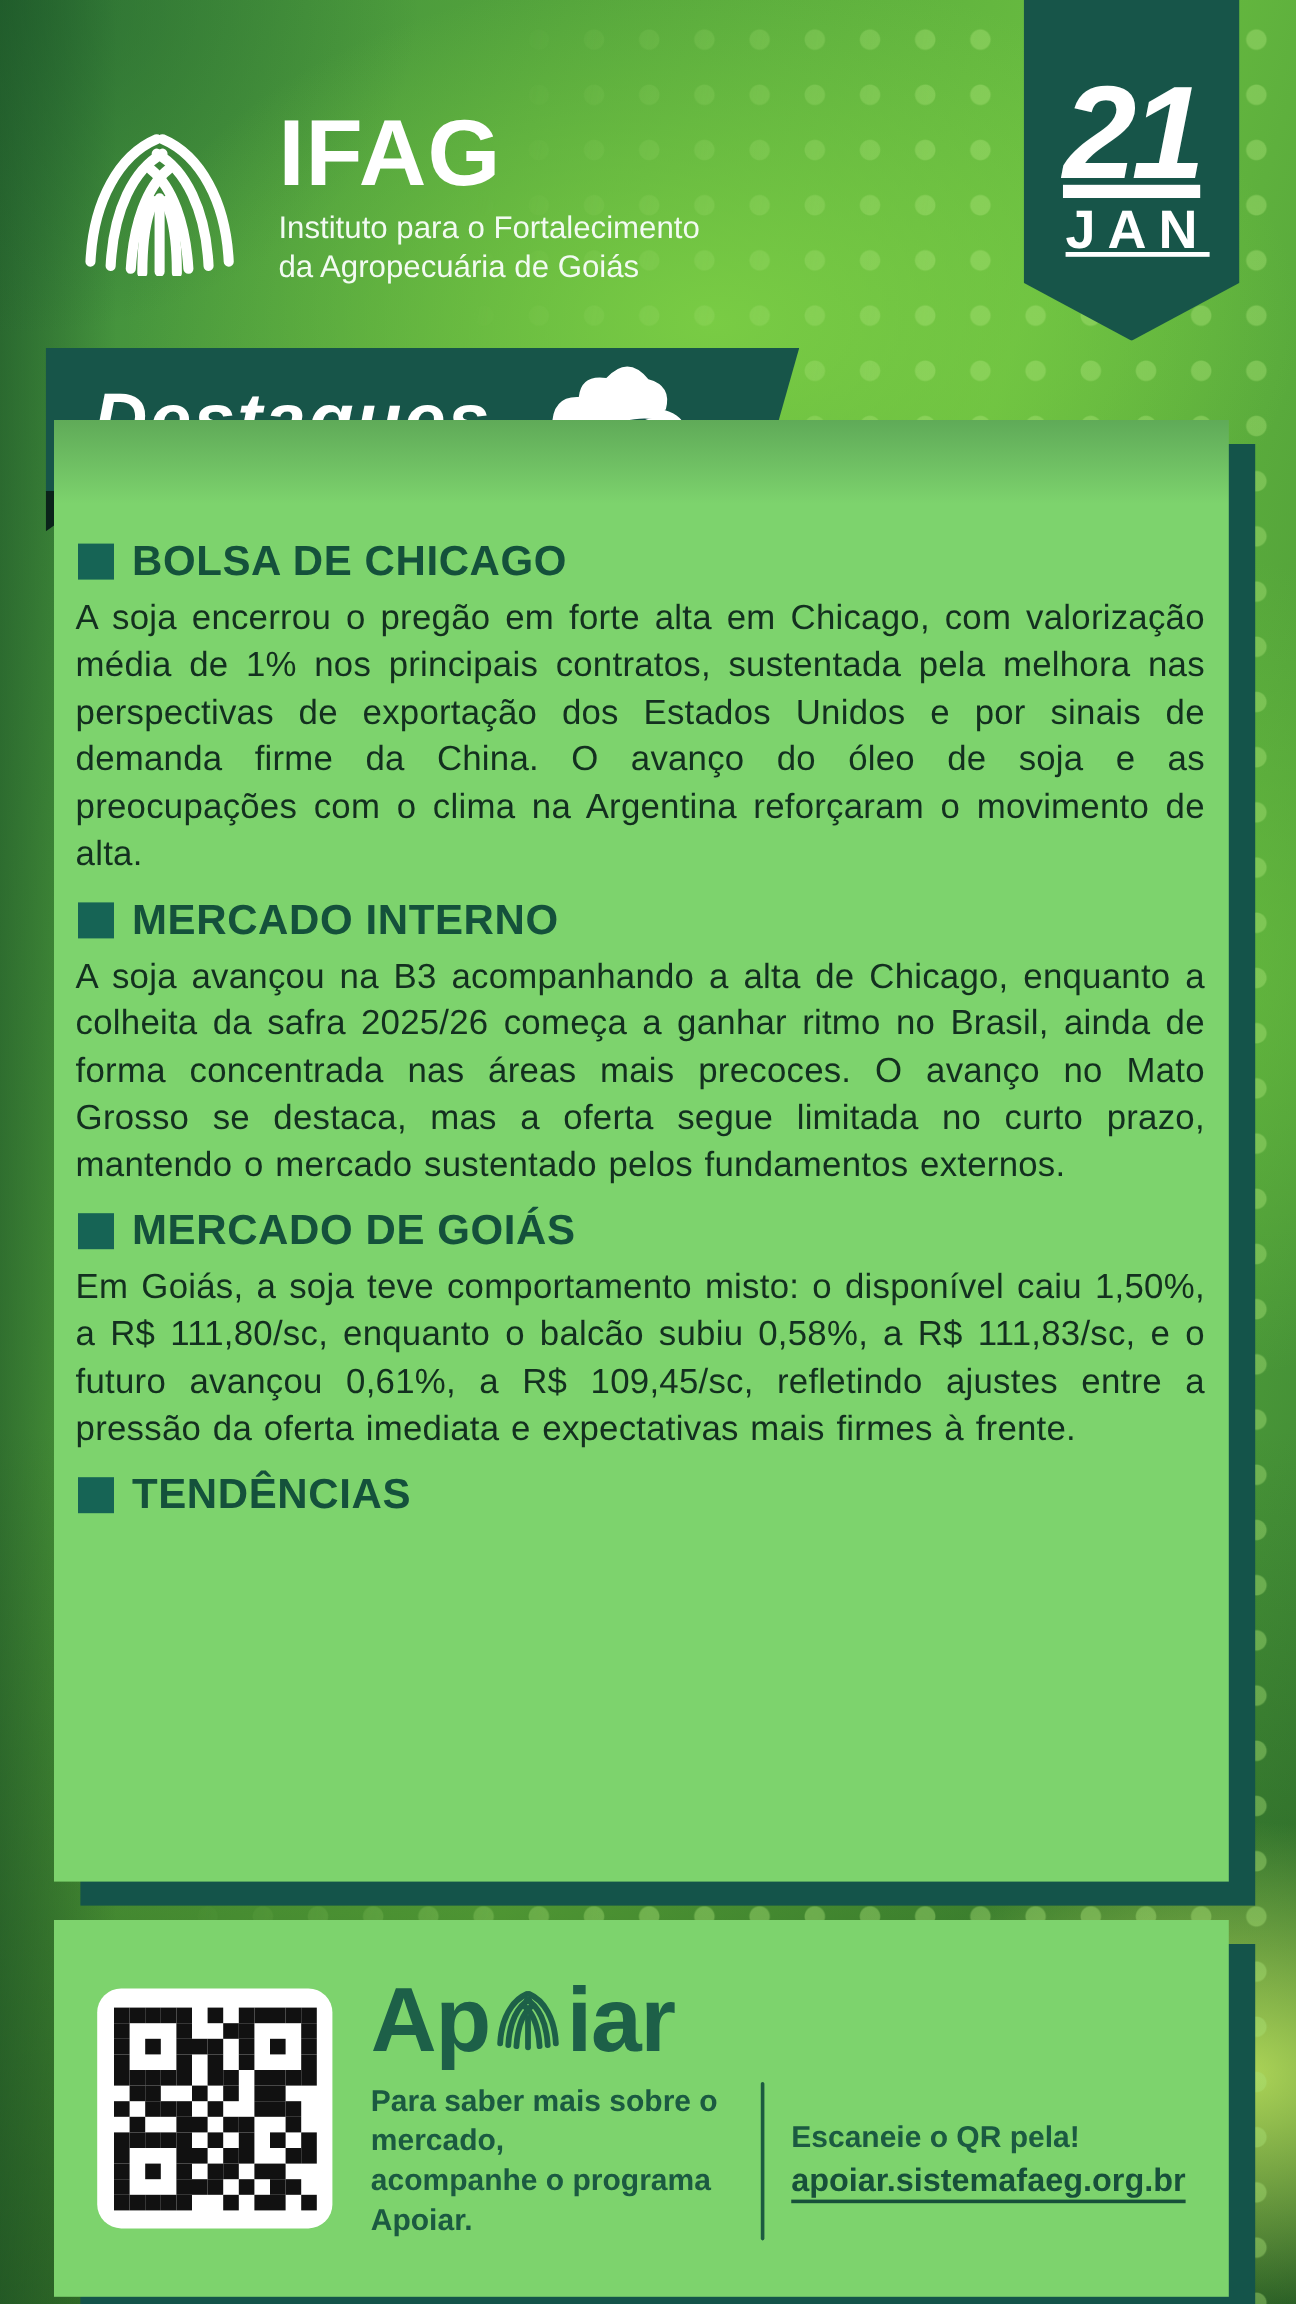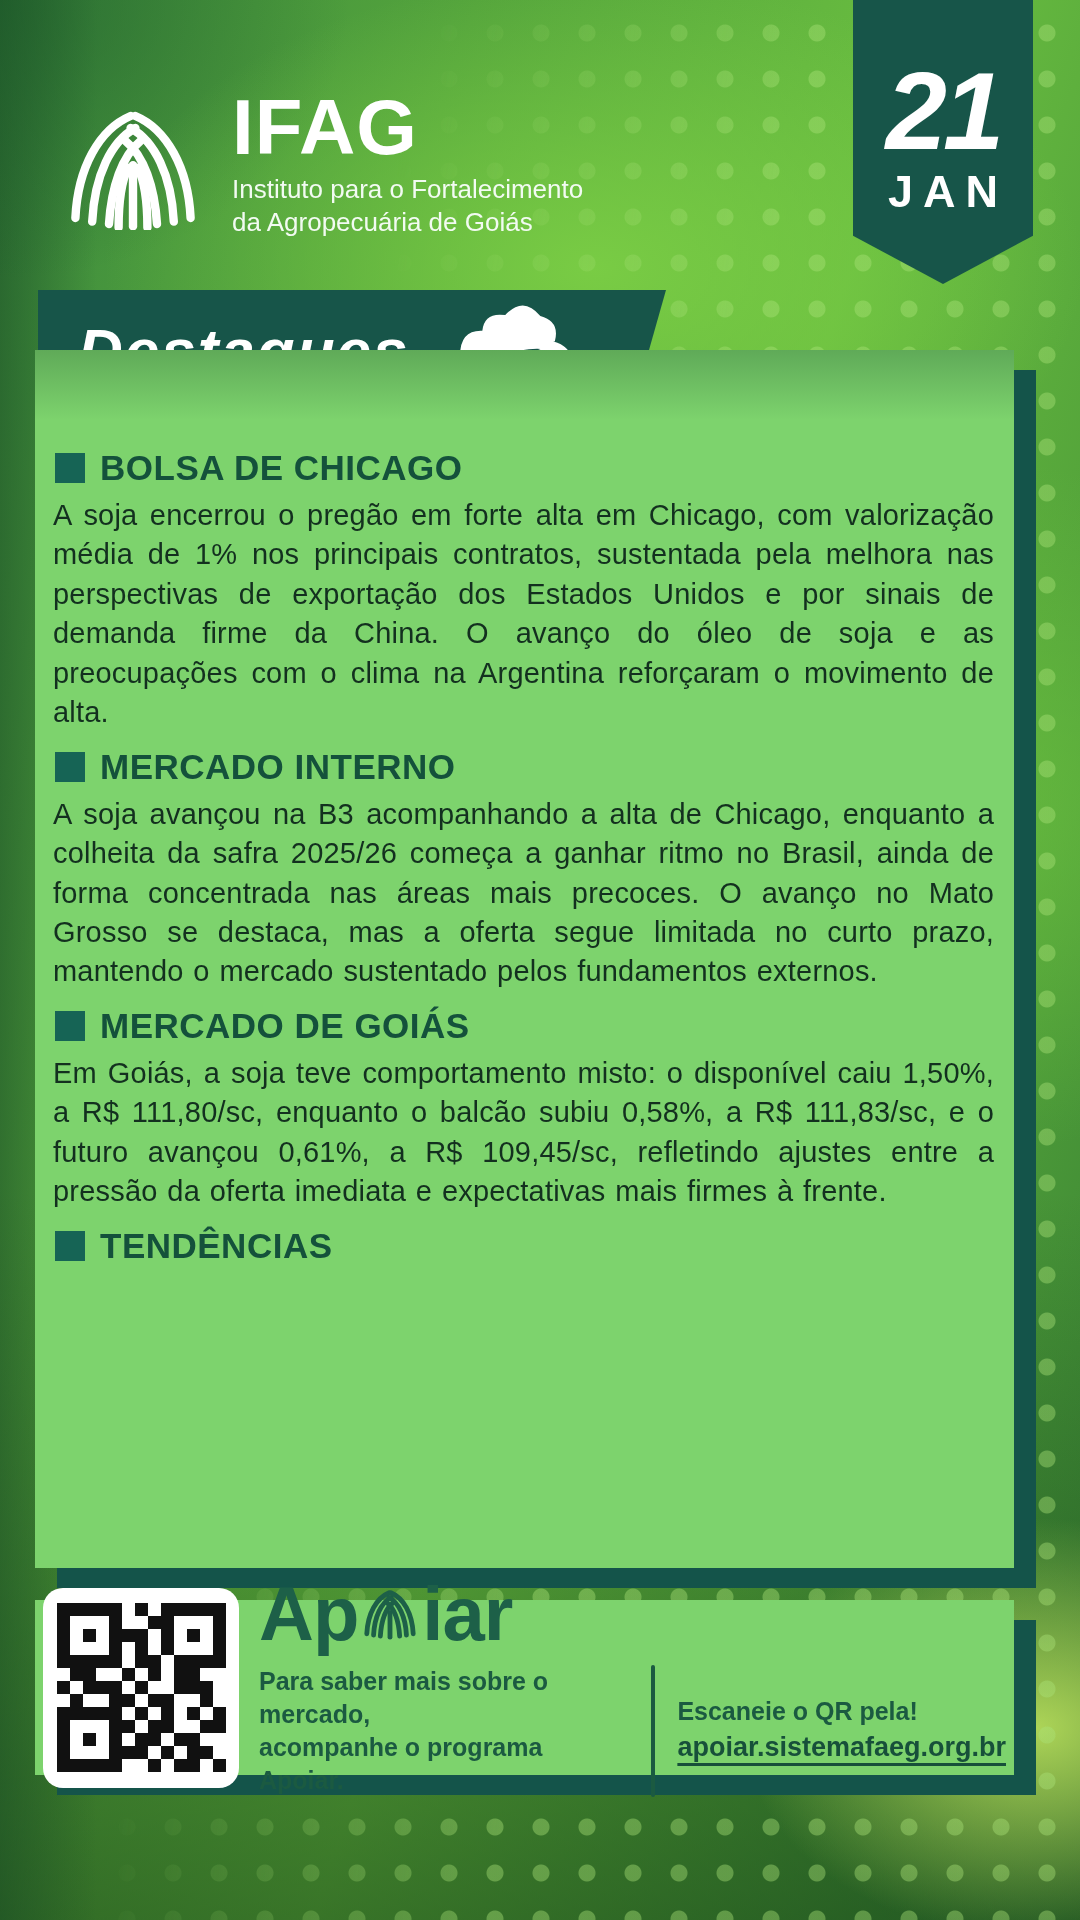--- a/index.html
+++ b/index.html
@@ -19,44 +19,44 @@
     background-size:46px 46px;background-position:12px 10px;
     -webkit-mask-image:linear-gradient(100deg, transparent 30%, #000 58%);
     mask-image:linear-gradient(100deg, transparent 30%, #000 58%);
   }
   
   .brand{position:absolute;left:58px;top:90px;display:flex;gap:24px;align-items:center;color:#fff;}
   .brand svg{display:block;}
   .brand-name{font-size:78px;font-weight:bold;letter-spacing:1px;line-height:.95;}
   .brand-sub{font-size:26px;line-height:1.25;margin-top:9px;color:#f2fbf2;}
   .ribbon{position:absolute;left:853px;top:0;width:180px;height:284px;background:#175549;
-    clip-path:polygon(0 0,100% 0,100% 83%,50% 100%,0 83%);color:#fff;text-align:center;}
+    clip-path:polygon(0 0,100% 0,100% 83%,50% 100%,0 83%);color:#fff;text-align:center;text-decoration:underline;}
   .ribbon-day{font-size:110px;line-height:1;font-weight:bold;font-style:italic;margin-top:56px;letter-spacing:-4px;}
   .ribbon-month{font-size:45px;font-weight:bold;letter-spacing:10px;text-indent:10px;margin-top:0;}
   
   .banner{position:absolute;left:38px;top:290px;width:628px;height:120px;background:#175549;
     clip-path:polygon(0 0,100% 0,calc(100% - 34px) 100%,0 100%);
     display:flex;align-items:center;padding-left:40px;box-sizing:border-box;}
   .banner-title{color:#fff;font-size:62px;font-weight:bold;font-style:italic;letter-spacing:2px;}
   .banner-soy{margin-left:26px;margin-top:10px;}
   .fold{position:absolute;left:38px;top:409px;width:48px;height:34px;background:#0b231a;
     clip-path:polygon(0 0,100% 0,0 100%);}
   
-  .card{position:absolute;left:35px;width:979px;background:#7dd36d;box-shadow:22px 20px 0 #14544a;box-sizing:border-box;}
+  .card{position:absolute;left:45px;width:979px;background:#7dd36d;box-shadow:22px 20px 0 #14544a;box-sizing:border-box;}
   .main-card{top:350px;min-height:1218px;padding:92px 20px 26px 18px;}
   .main-card::before{content:"";position:absolute;left:0;top:0;right:0;height:70px;
     background:linear-gradient(to bottom, rgba(18,64,34,.28), rgba(18,64,34,0));pointer-events:none;}
   .section{margin-bottom:14px;}
   .sec-head{display:flex;align-items:center;gap:15px;margin:6px 0 8px 2px;}
   .sec-square{width:30px;height:30px;background:#166455;flex:0 0 auto;}
   .sec-title{font-size:35px;font-weight:bold;color:#14513b;letter-spacing:.5px;}
   .sec-body{font-size:29px;line-height:1.36;color:#13301f;text-align:justify;
     letter-spacing:.2px;word-spacing:1.5px;margin:0;}
   
-  .footer-card{top:1600px;height:175px;padding:22px 8px;display:flex;gap:20px;align-items:center;}
+  .footer-card{top:1600px;height:314px;padding:22px 36px;display:flex;gap:32px;align-items:center;}
   .qr-box{width:196px;height:200px;background:#fff;border-radius:20px;flex:0 0 auto;
     display:flex;align-items:center;justify-content:center;}
   .qr-grid{display:grid;grid-template-columns:repeat(13,13px);grid-auto-rows:13px;}
   .qr-grid i{display:block;}
   .qr-grid i.on{background:#111;}
   .apoiar-row{display:flex;align-items:flex-end;color:#1d6048;}
   .apoiar-text{font-size:76px;font-weight:bold;line-height:.9;letter-spacing:-1px;}
   .apoiar-row svg{margin:0 3px;}
   .foot-info{display:flex;gap:22px;align-items:center;margin-top:16px;}
   .foot-col{font-size:25px;font-weight:bold;color:#1b5a41;line-height:1.32;}

